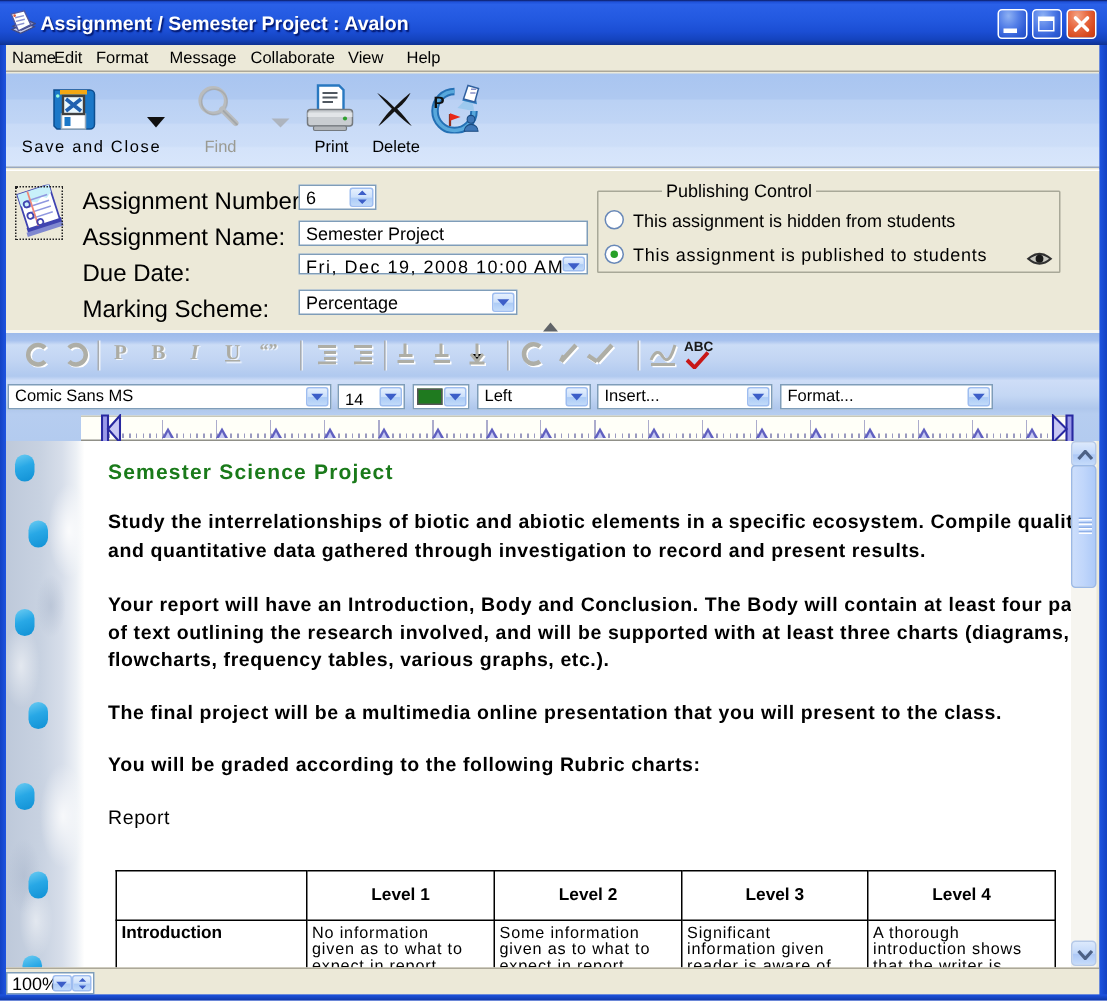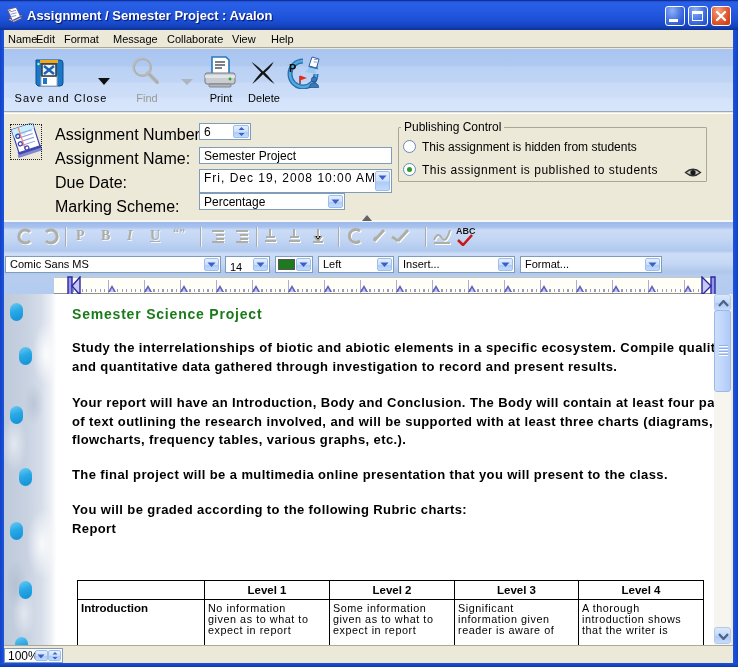--- a/index.html
+++ b/index.html
@@ -205,37 +205,37 @@
     <span class="combo-arrow" style="width:16px;"></span>
     <svg class="abs" style="right:3px;top:2px;" width="11" height="11" viewBox="0 0 11 11">
         <path d="M2.5 4 L5.5 1 L8.5 4 z M2.5 7 L5.5 10 L8.5 7 z" fill="#3C5EC8"></path>
       </svg>
   </div>
 
   <div class="ctl abs" style="left:195px;top:33px;width:193px;height:17px;">
       <span style="position:absolute;left:4px;top:1px;">Semester Project</span>
     </div>
 
-  <div class="ctl abs" style="left:195px;top:55px;width:193px;height:24px;padding-left:12px;">
+  <div class="ctl abs" style="left:195px;top:55px;width:193px;height:14px;padding-left:12px;">
     <span style="position:absolute;left:4px;top:1px;white-space:nowrap;overflow:hidden;width:174px;letter-spacing:1px;">Fri, Dec 19, 2008 10:00 AM</span>
     <span class="combo-arrow"></span>
     <svg class="abs" style="right:4px;top:5px;" width="9" height="6" viewBox="0 0 9 6">
         <path d="M0.5 0.5 L4.5 5 L8.5 0.5 z" fill="#3C5EC8"></path>
       </svg>
   </div>
 
   <div class="ctl abs" style="left:195px;top:79px;width:146px;height:17px;">
     <span style="position:absolute;left:4px;top:1px;text-align:center;">Percentage</span>
     <span class="combo-arrow"></span>
     <svg class="abs" style="right:4px;top:5px;" width="9" height="6" viewBox="0 0 9 6">
         <path d="M0.5 0.5 L4.5 5 L8.5 0.5 z" fill="#3C5EC8"></path>
       </svg>
   </div>
 
-  <fieldset class="abs" style="left:394px;top:6px;width:309px;height:62px;border:1px solid #A8A898;border-radius:1px;">
+  <fieldset class="abs" style="left:394px;top:6px;width:309px;height:62px;border:1px solid #A8A898;border-radius:1px;padding-left:40px;">
     <legend style="font-size:12px;padding:0 3px;margin-left:2px;">Publishing Control</legend>
   </fieldset>
   <div class="abs" style="left:399px;top:26px;width:13px;height:13px;border-radius:50%;background:#fff;border:1px solid #6888B8;"></div>
   <div class="abs" style="left:418px;top:26px;font-size:12px;">This assignment is hidden from students</div>
   <div class="abs" style="left:399px;top:49px;width:13px;height:13px;border-radius:50%;background:#fff;border:1px solid #6888B8;"></div>
   <div class="abs" style="left:403px;top:53px;width:5px;height:5px;border-radius:50%;background:#28A028;"></div>
   <div class="abs" style="left:418px;top:49px;font-size:12px;letter-spacing:0.5px;">This assignment is published to students</div>
   <svg class="abs" style="left:680px;top:53px;" width="18" height="11" viewBox="0 0 17 11">
     <path d="M1 5.5 Q8.5 -1 16 5.5 Q8.5 12 1 5.5 z" fill="#C8C8C0" stroke="#303030" stroke-width="1.4"></path>
     <circle cx="8.5" cy="5.5" r="2.6" fill="#181818"></circle>
@@ -395,25 +395,25 @@
   <div class="pill" style="left:15px;top:174px;"></div>
   <div class="pill" style="left:6px;top:228px;"></div>
   <div class="pill" style="left:15px;top:287px;"></div>
   <div class="pill" style="left:11px;top:343px;"></div>
 
   <div class="doctext" style="left:68px;top:11px;color:#1A7A1A;font-weight:bold;font-size:14px;letter-spacing:0.8px;">Semester Science Project</div>
   <div class="doctext" style="left:68px;top:45px;">Study the interrelationships of biotic and abiotic elements in a specific ecosystem. Compile qualitative<br>and quantitative data gathered through investigation to record and present results.</div>
   <div class="doctext" style="left:68px;top:172px;">The final project will be a multimedia online presentation that you will present to the class.</div>
   <div class="doctext" style="left:68px;top:100px;">Your report will have an Introduction, Body and Conclusion. The Body will contain at least four pages<br>of text outlining the research involved, and will be supported with at least three charts (diagrams,<br>flowcharts, frequency tables, various graphs, etc.).</div>
   <div class="doctext" style="left:68px;top:207px;">You will be graded according to the following Rubric charts:</div>
-  <div class="doctext" style="left:68px;top:226px;font-weight:bold;">Report</div>
+  <div class="doctext" style="left:68px;top:242px;font-weight:normal;">Report</div>
 
   <table style="position:absolute;left:73px;top:286px;border-collapse:collapse;font-family:'Liberation Sans',sans-serif;">
     <tbody>
-        <tr style="height:19px;">
+        <tr style="height:33px;">
       <td style="border:1px solid #000;width:127px;"></td>
       <td class="th" style="border:1px solid #000;width:125px;">Level 1</td>
       <td class="th" style="border:1px solid #000;width:125px;">Level 2</td>
       <td class="th" style="border:1px solid #000;width:124px;">Level 3</td>
       <td class="th" style="border:1px solid #000;width:125px;">Level 4</td>
     </tr>
     <tr style="vertical-align:top;height:60px;">
       <td style="border:1px solid #000;font-weight:bold;font-size:11.5px;padding:2px 3px;">Introduction</td>
       <td class="tc">No information<br>given as to what to<br>expect in report</td>
       <td class="tc">Some information<br>given as to what to<br>expect in report</td>

